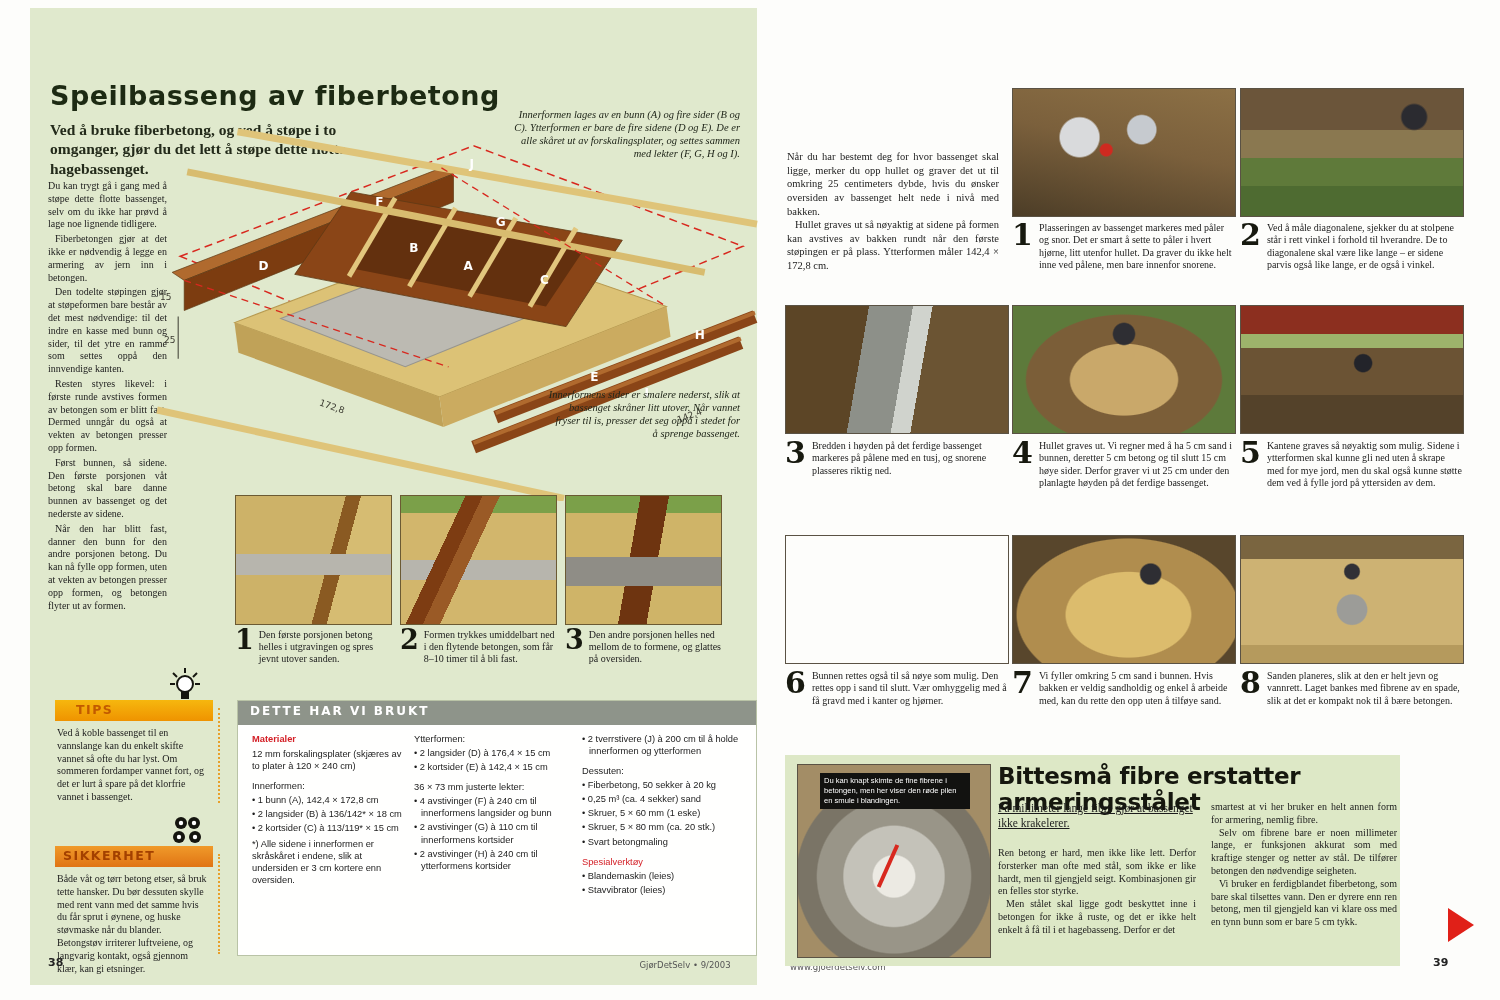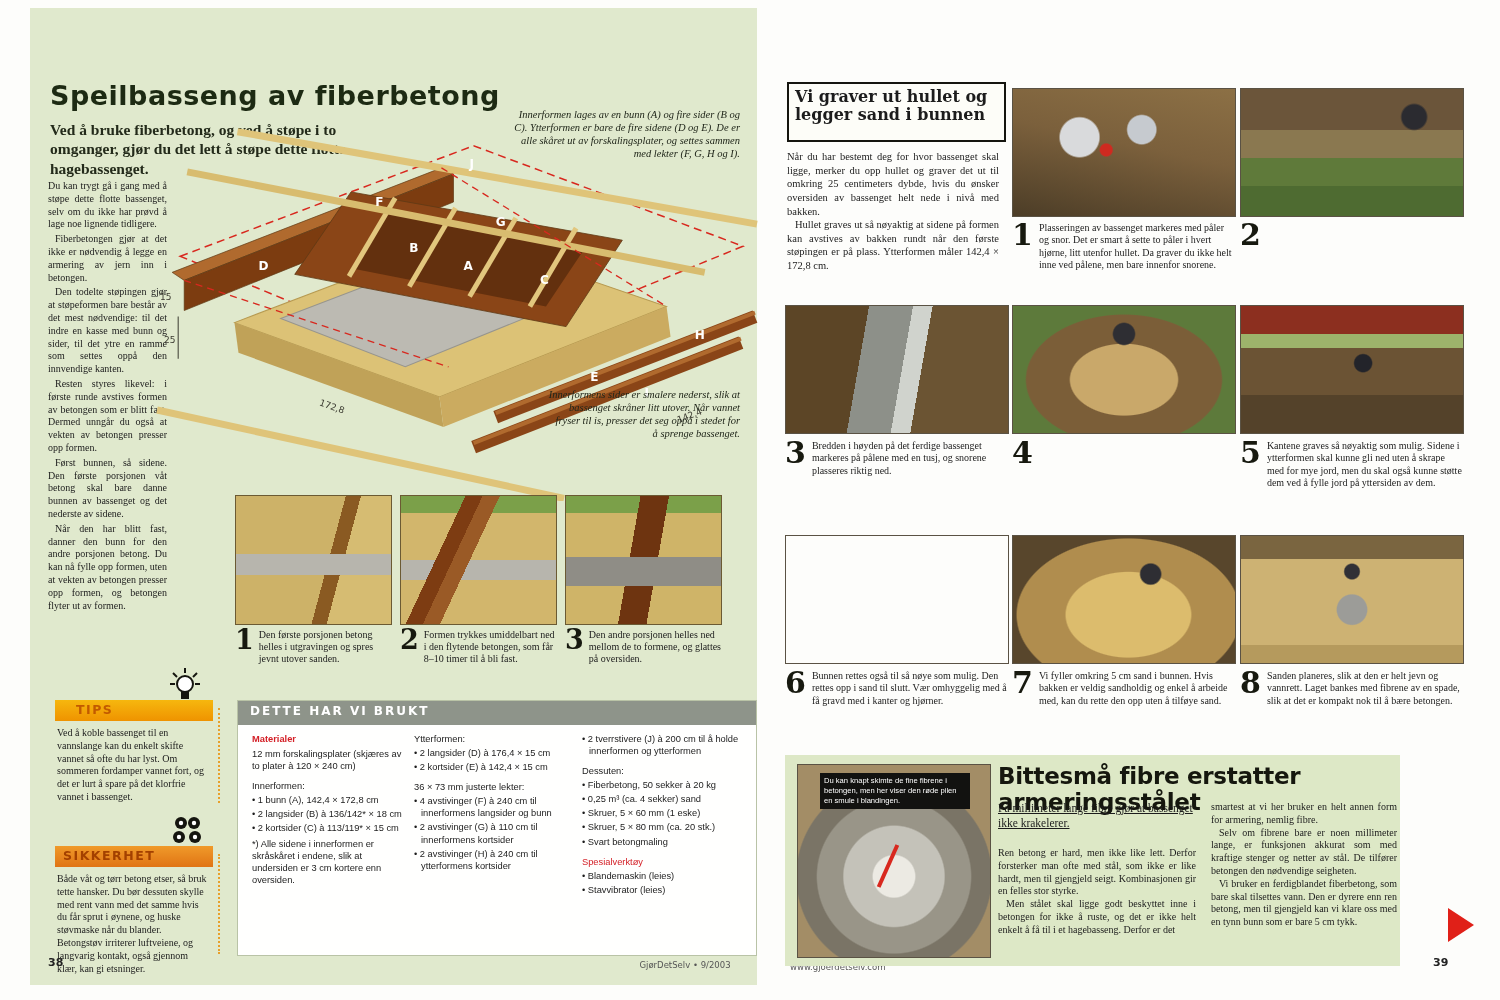--- a/index.html
+++ b/index.html
@@ -291,46 +291,47 @@
         </ul>
       </div>
     </div>
 
     <div class="abs pageno" style="left:18px;top:948px;">38</div>
     <div class="abs footnote" style="left:590px;top:952px;width:130px;text-align:center;">GjørDetSelv  •  9/2003</div>
   </div>
 
   <div class="page-right">
 
-    <div class="abs hdrbox">Vi graver ut hullet og legger sand i bunnen</div>
 
     <div class="abs r-intro">
       <p>Når du har bestemt deg for hvor bassenget skal ligge, merker du opp hullet og graver det ut til omkring 25 centimeters dybde, hvis du ønsker oversiden av bassenget helt nede i nivå med bakken.</p>
       <p>Hullet graves ut så nøyaktig at sidene på formen kan avstives av bakken rundt når den første støpingen er på plass. Ytterformen måler 142,4 × 172,8 cm.</p>
     </div>
 
     <div class="photo pA" style="left:255px;top:80px;"></div>
     <div class="photo pB" style="left:483px;top:80px;"></div>
     <div class="rcap" style="left:255px;top:214px;">
       <span class="rnum">1</span>
       <span class="rtxt">Plasseringen av bassenget markeres med påler og snor. Det er smart å sette to påler i hvert hjørne, litt utenfor hullet. Da graver du ikke helt inne ved pålene, men bare innenfor snorene.</span>
     </div>
     <div class="rcap" style="left:483px;top:214px;">
       <span class="rnum">2</span>
+      <span class="rtxt">Ved å måle diagonalene, sjekker du at stolpene står i rett vinkel i forhold til hverandre. De to diagonalene skal være like lange – er sidene parvis også like lange, er de også i vinkel.</span>
     </div>
 
     <div class="photo pC" style="left:28px;top:297px;"></div>
     <div class="photo pD" style="left:255px;top:297px;"></div>
     <div class="photo pE" style="left:483px;top:297px;"></div>
     <div class="rcap" style="left:28px;top:432px;">
       <span class="rnum">3</span>
       <span class="rtxt">Bredden i høyden på det ferdige bassenget markeres på pålene med en tusj, og snorene plasseres riktig ned.</span>
     </div>
     <div class="rcap" style="left:255px;top:432px;">
       <span class="rnum">4</span>
+      <span class="rtxt">Hullet graves ut. Vi regner med å ha 5 cm sand i bunnen, deretter 5 cm betong og til slutt 15 cm høye sider. Derfor graver vi ut 25 cm under den planlagte høyden på det ferdige bassenget.</span>
     </div>
     <div class="rcap" style="left:483px;top:432px;">
       <span class="rnum">5</span>
       <span class="rtxt">Kantene graves så nøyaktig som mulig. Sidene i ytterformen skal kunne gli ned uten å skrape med for mye jord, men du skal også kunne støtte dem ved å fylle jord på yttersiden av dem.</span>
     </div>
 
     <div class="photo pF" style="left:28px;top:527px;"></div>
     <div class="photo pG" style="left:255px;top:527px;"></div>
     <div class="photo pH" style="left:483px;top:527px;"></div>
     <div class="rcap" style="left:28px;top:662px;">

